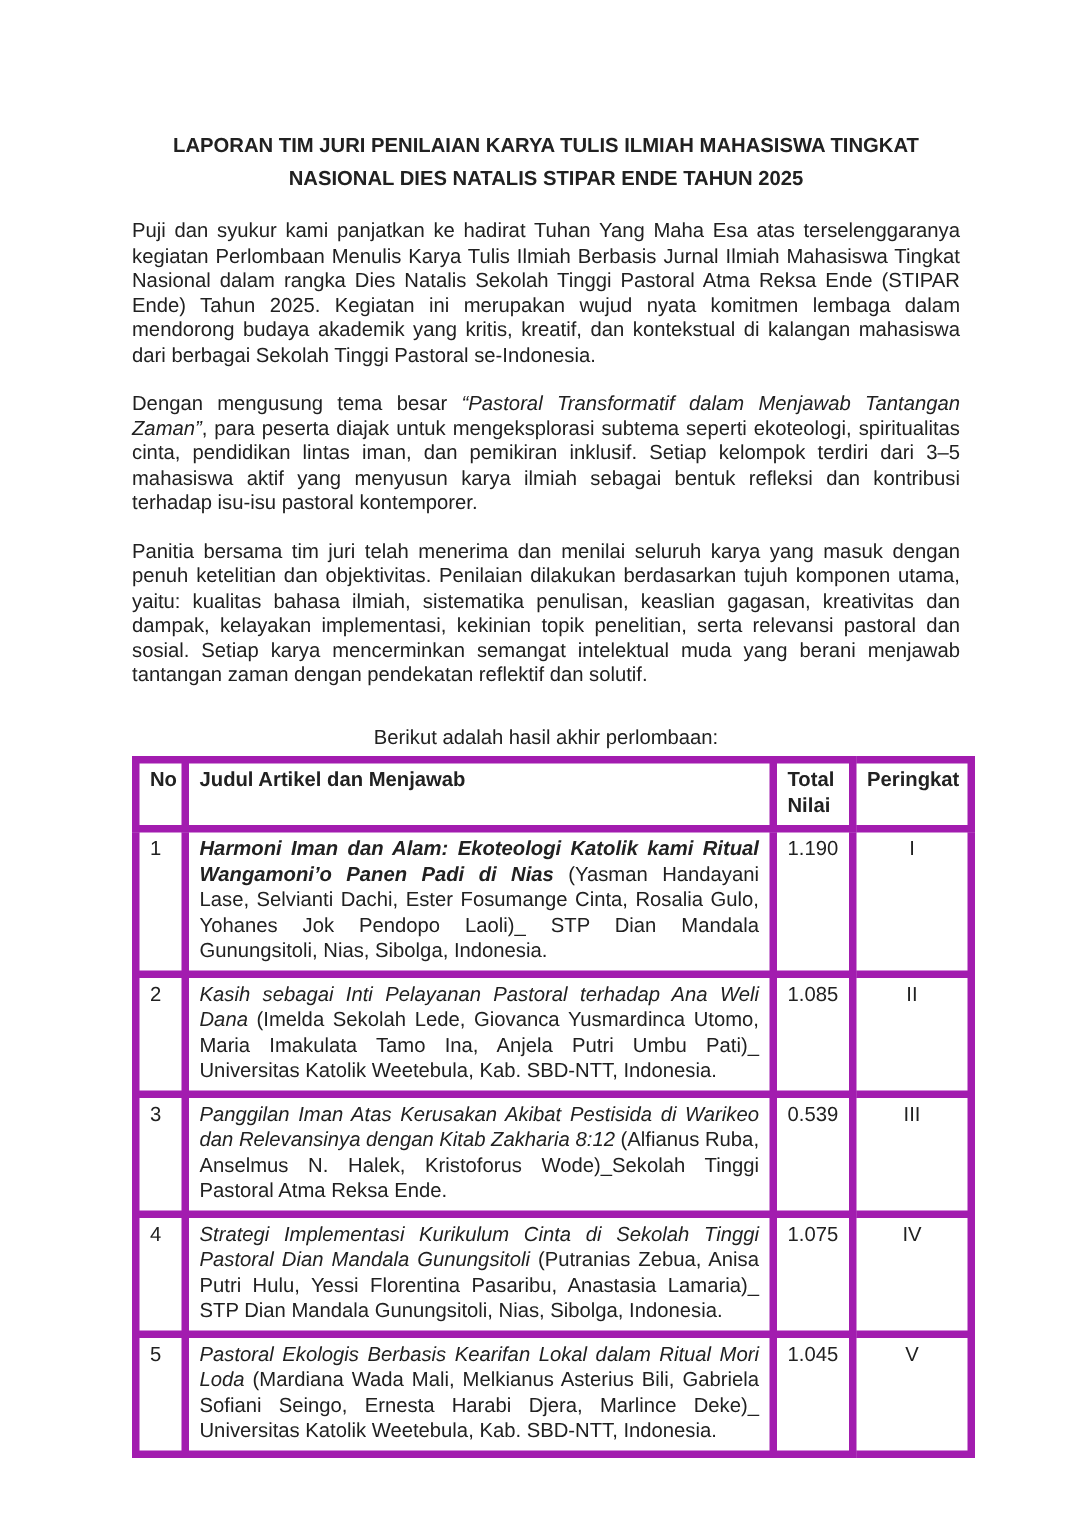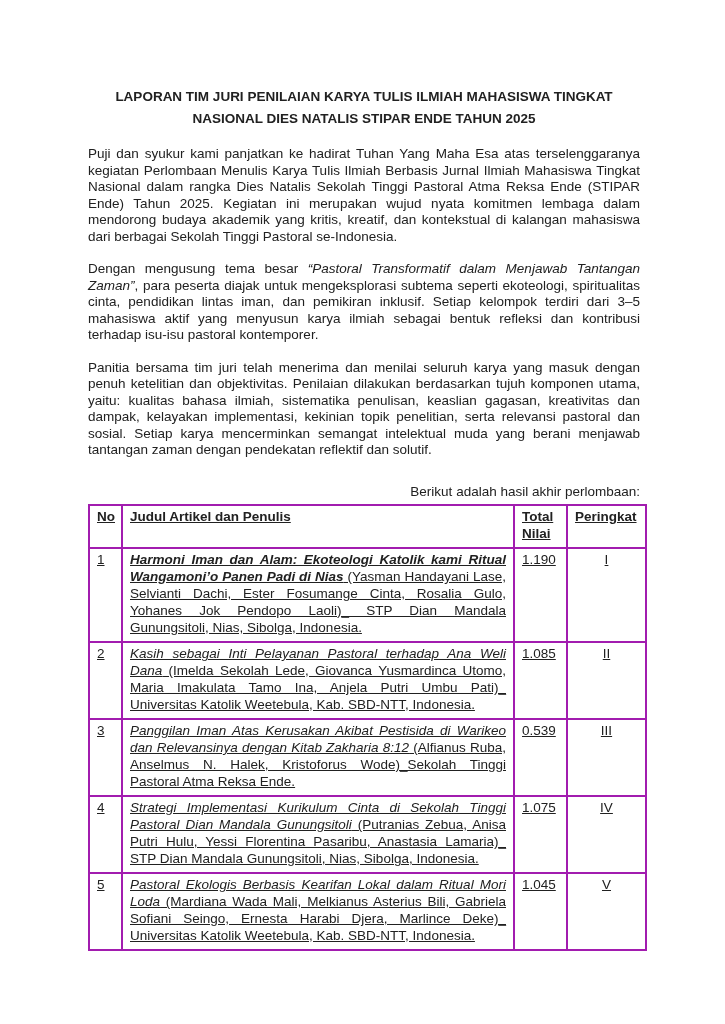--- a/index.html
+++ b/index.html
@@ -28,36 +28,35 @@
     text-align: justify;
     margin: 0 0 16px 0;
   }
   .body-par.last {
     margin-bottom: 25px;
   }
   .theme-quote {
     font-style: italic;
   }
   .results-intro {
-    text-align: right;
+    text-align: center;
     margin: 0 0 4px 0;
   }
   table.results {
     border-collapse: collapse;
     table-layout: fixed;
     width: 557px;
   }
   table.results th,
   table.results td {
-    border: 2px solid #a21caf;
+    border: 5px solid #a21caf;
     vertical-align: top;
     padding: 2px 7px 5px 7px;
     line-height: 17px;
     font-size: 13.5px;
-    text-decoration: underline;
   }
   table.results th {
     text-align: left;
     font-weight: bold;
   }
   th.col-no, td.cell-no { padding-left: 9px; }
   td.cell-judul {
     text-align: justify;
     padding-left: 8px;
     padding-right: 8px;
@@ -85,21 +84,21 @@
   <table class="results">
     <colgroup>
       <col style="width:33px">
       <col style="width:392px">
       <col style="width:53px">
       <col style="width:79px">
     </colgroup>
     <thead>
       <tr>
         <th class="col-no">No</th>
-        <th>Judul Artikel dan Penulis</th>
+        <th>Judul Artikel dan Menjawab</th>
         <th>Total Nilai</th>
         <th>Peringkat</th>
       </tr>
     </thead>
     <tbody>
       <tr>
         <td class="cell-no">1</td>
         <td class="cell-judul"><span class="article-title rank-first">Harmoni Iman dan Alam: Ekoteologi Katolik kami Ritual Wangamoni’o Panen Padi di Nias</span><span> (Yasman Handayani Lase, Selvianti Dachi, Ester Fosumange Cinta, Rosalia Gulo, Yohanes Jok Pendopo Laoli)_ STP Dian Mandala Gunungsitoli, Nias, Sibolga, Indonesia.</span></td>
         <td class="cell-total">1.190</td>
         <td class="cell-rank">I</td>

